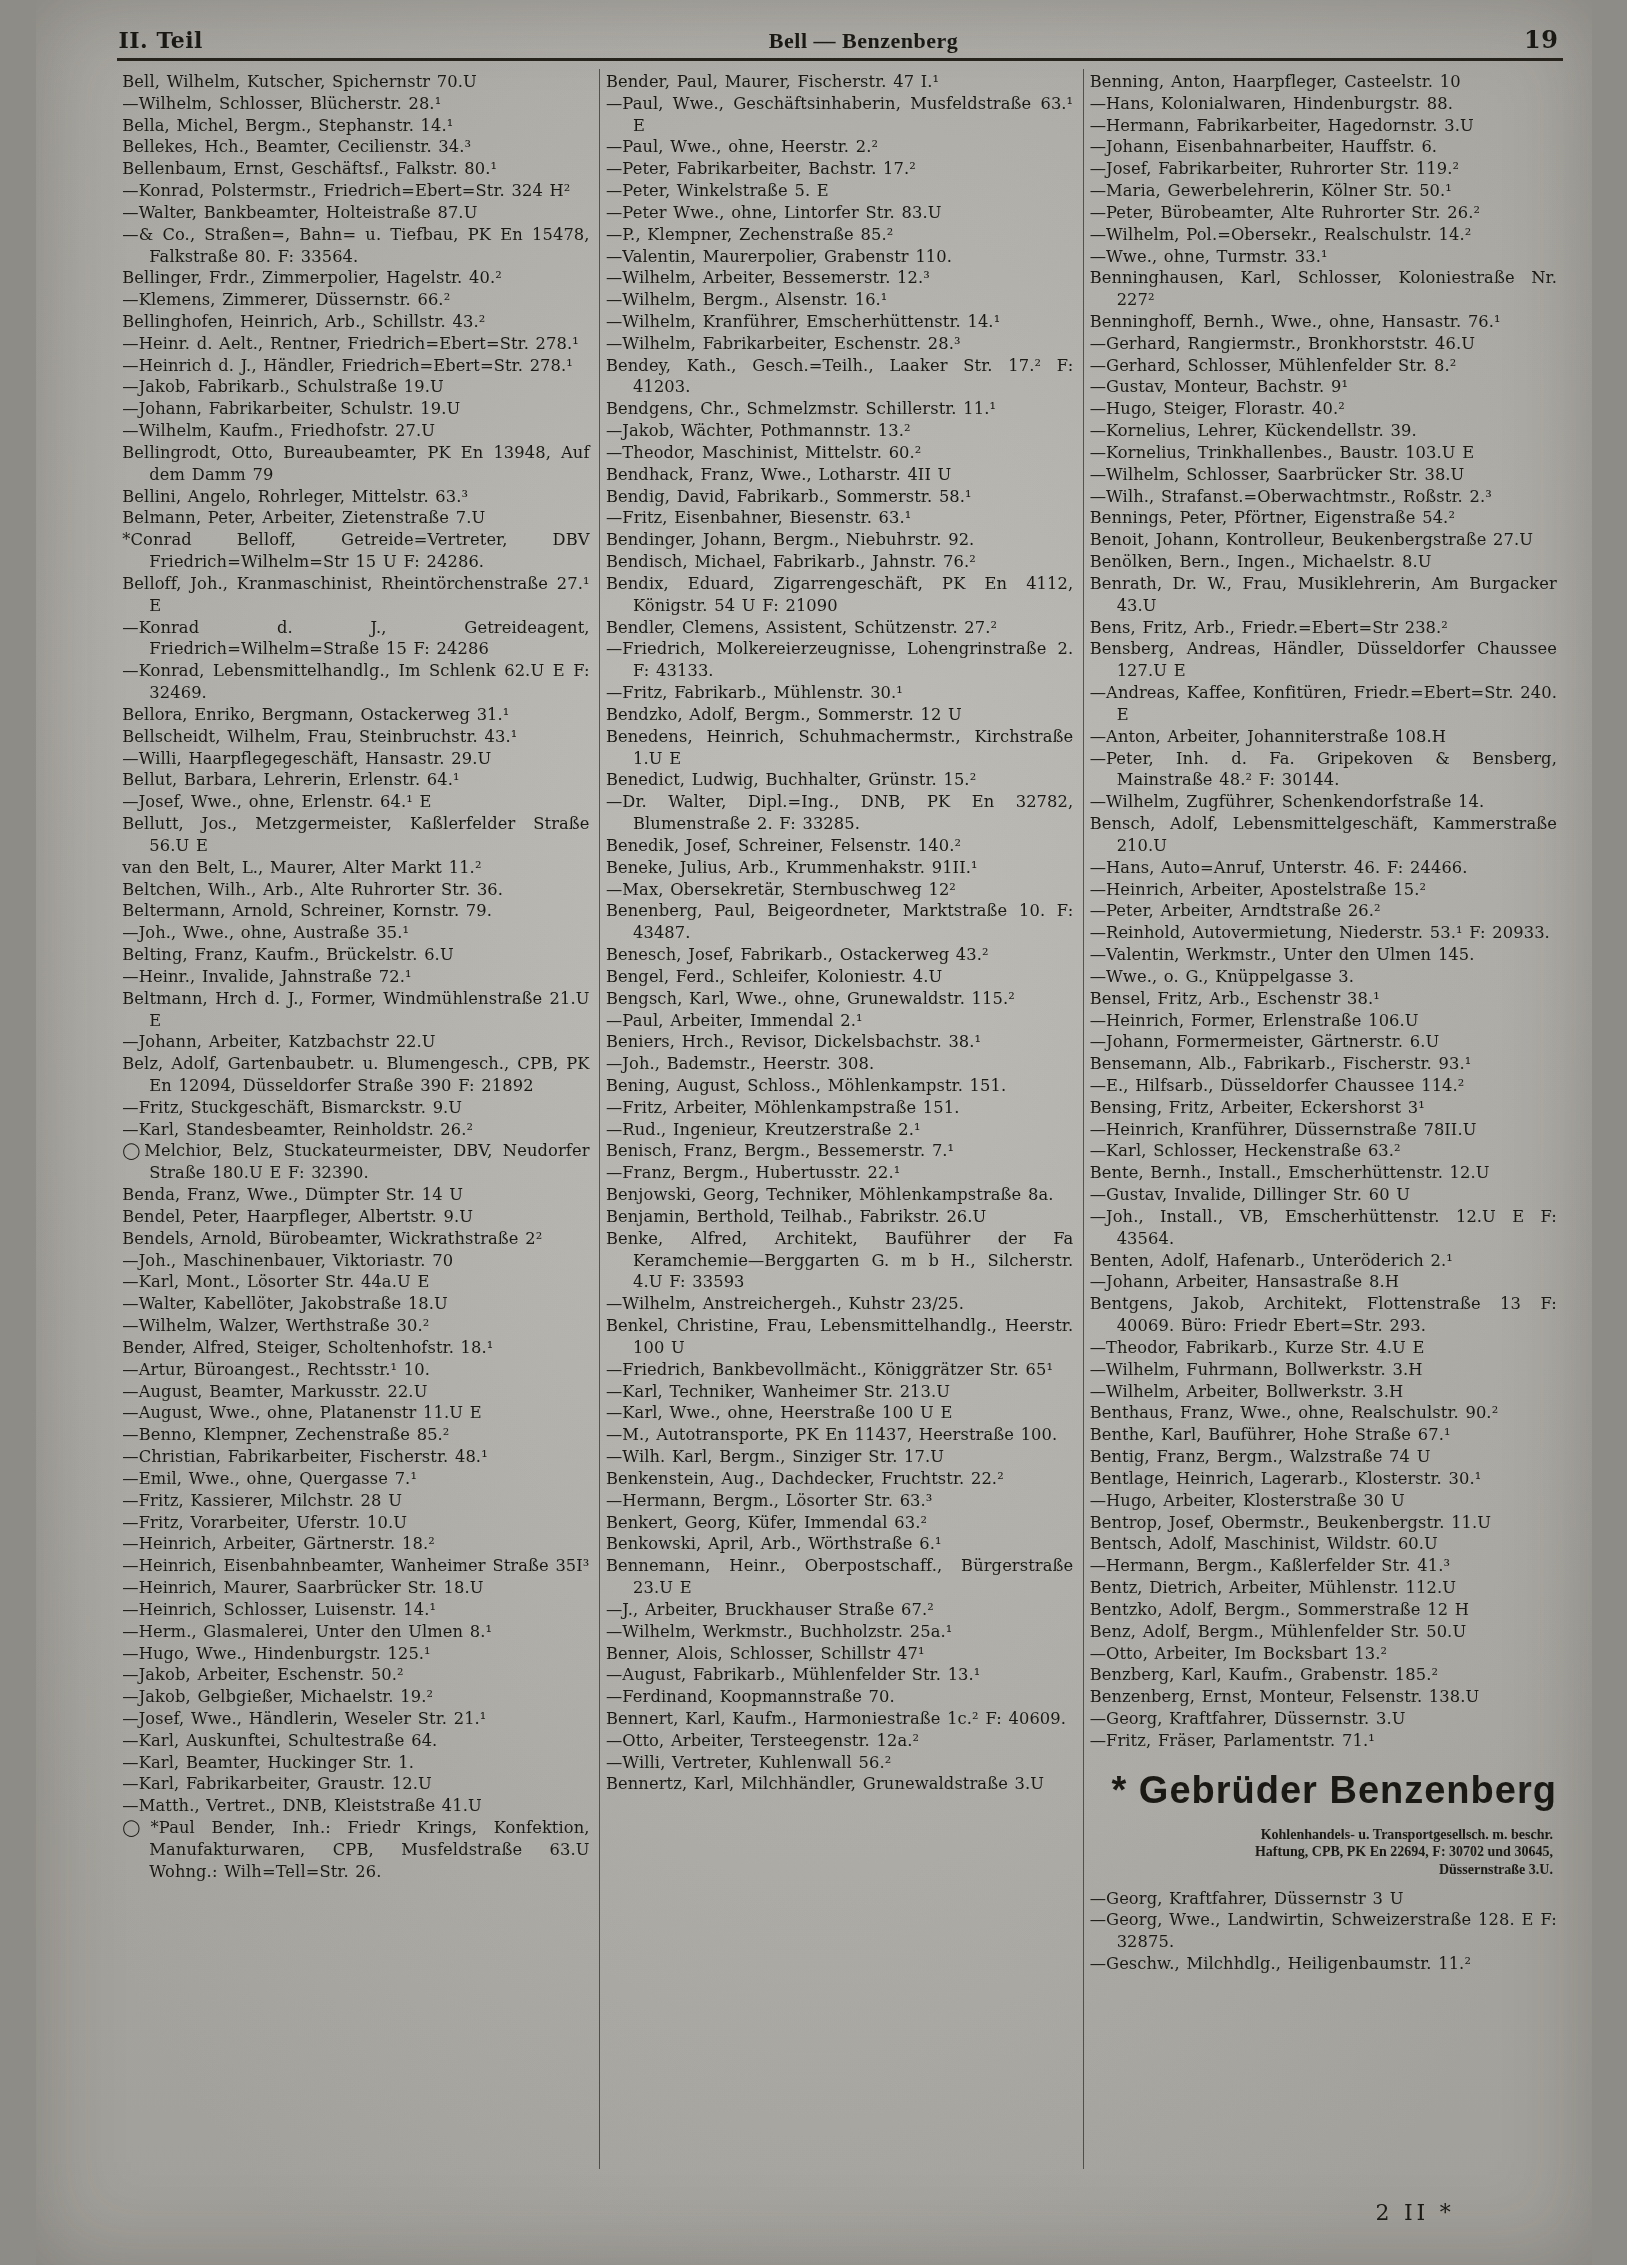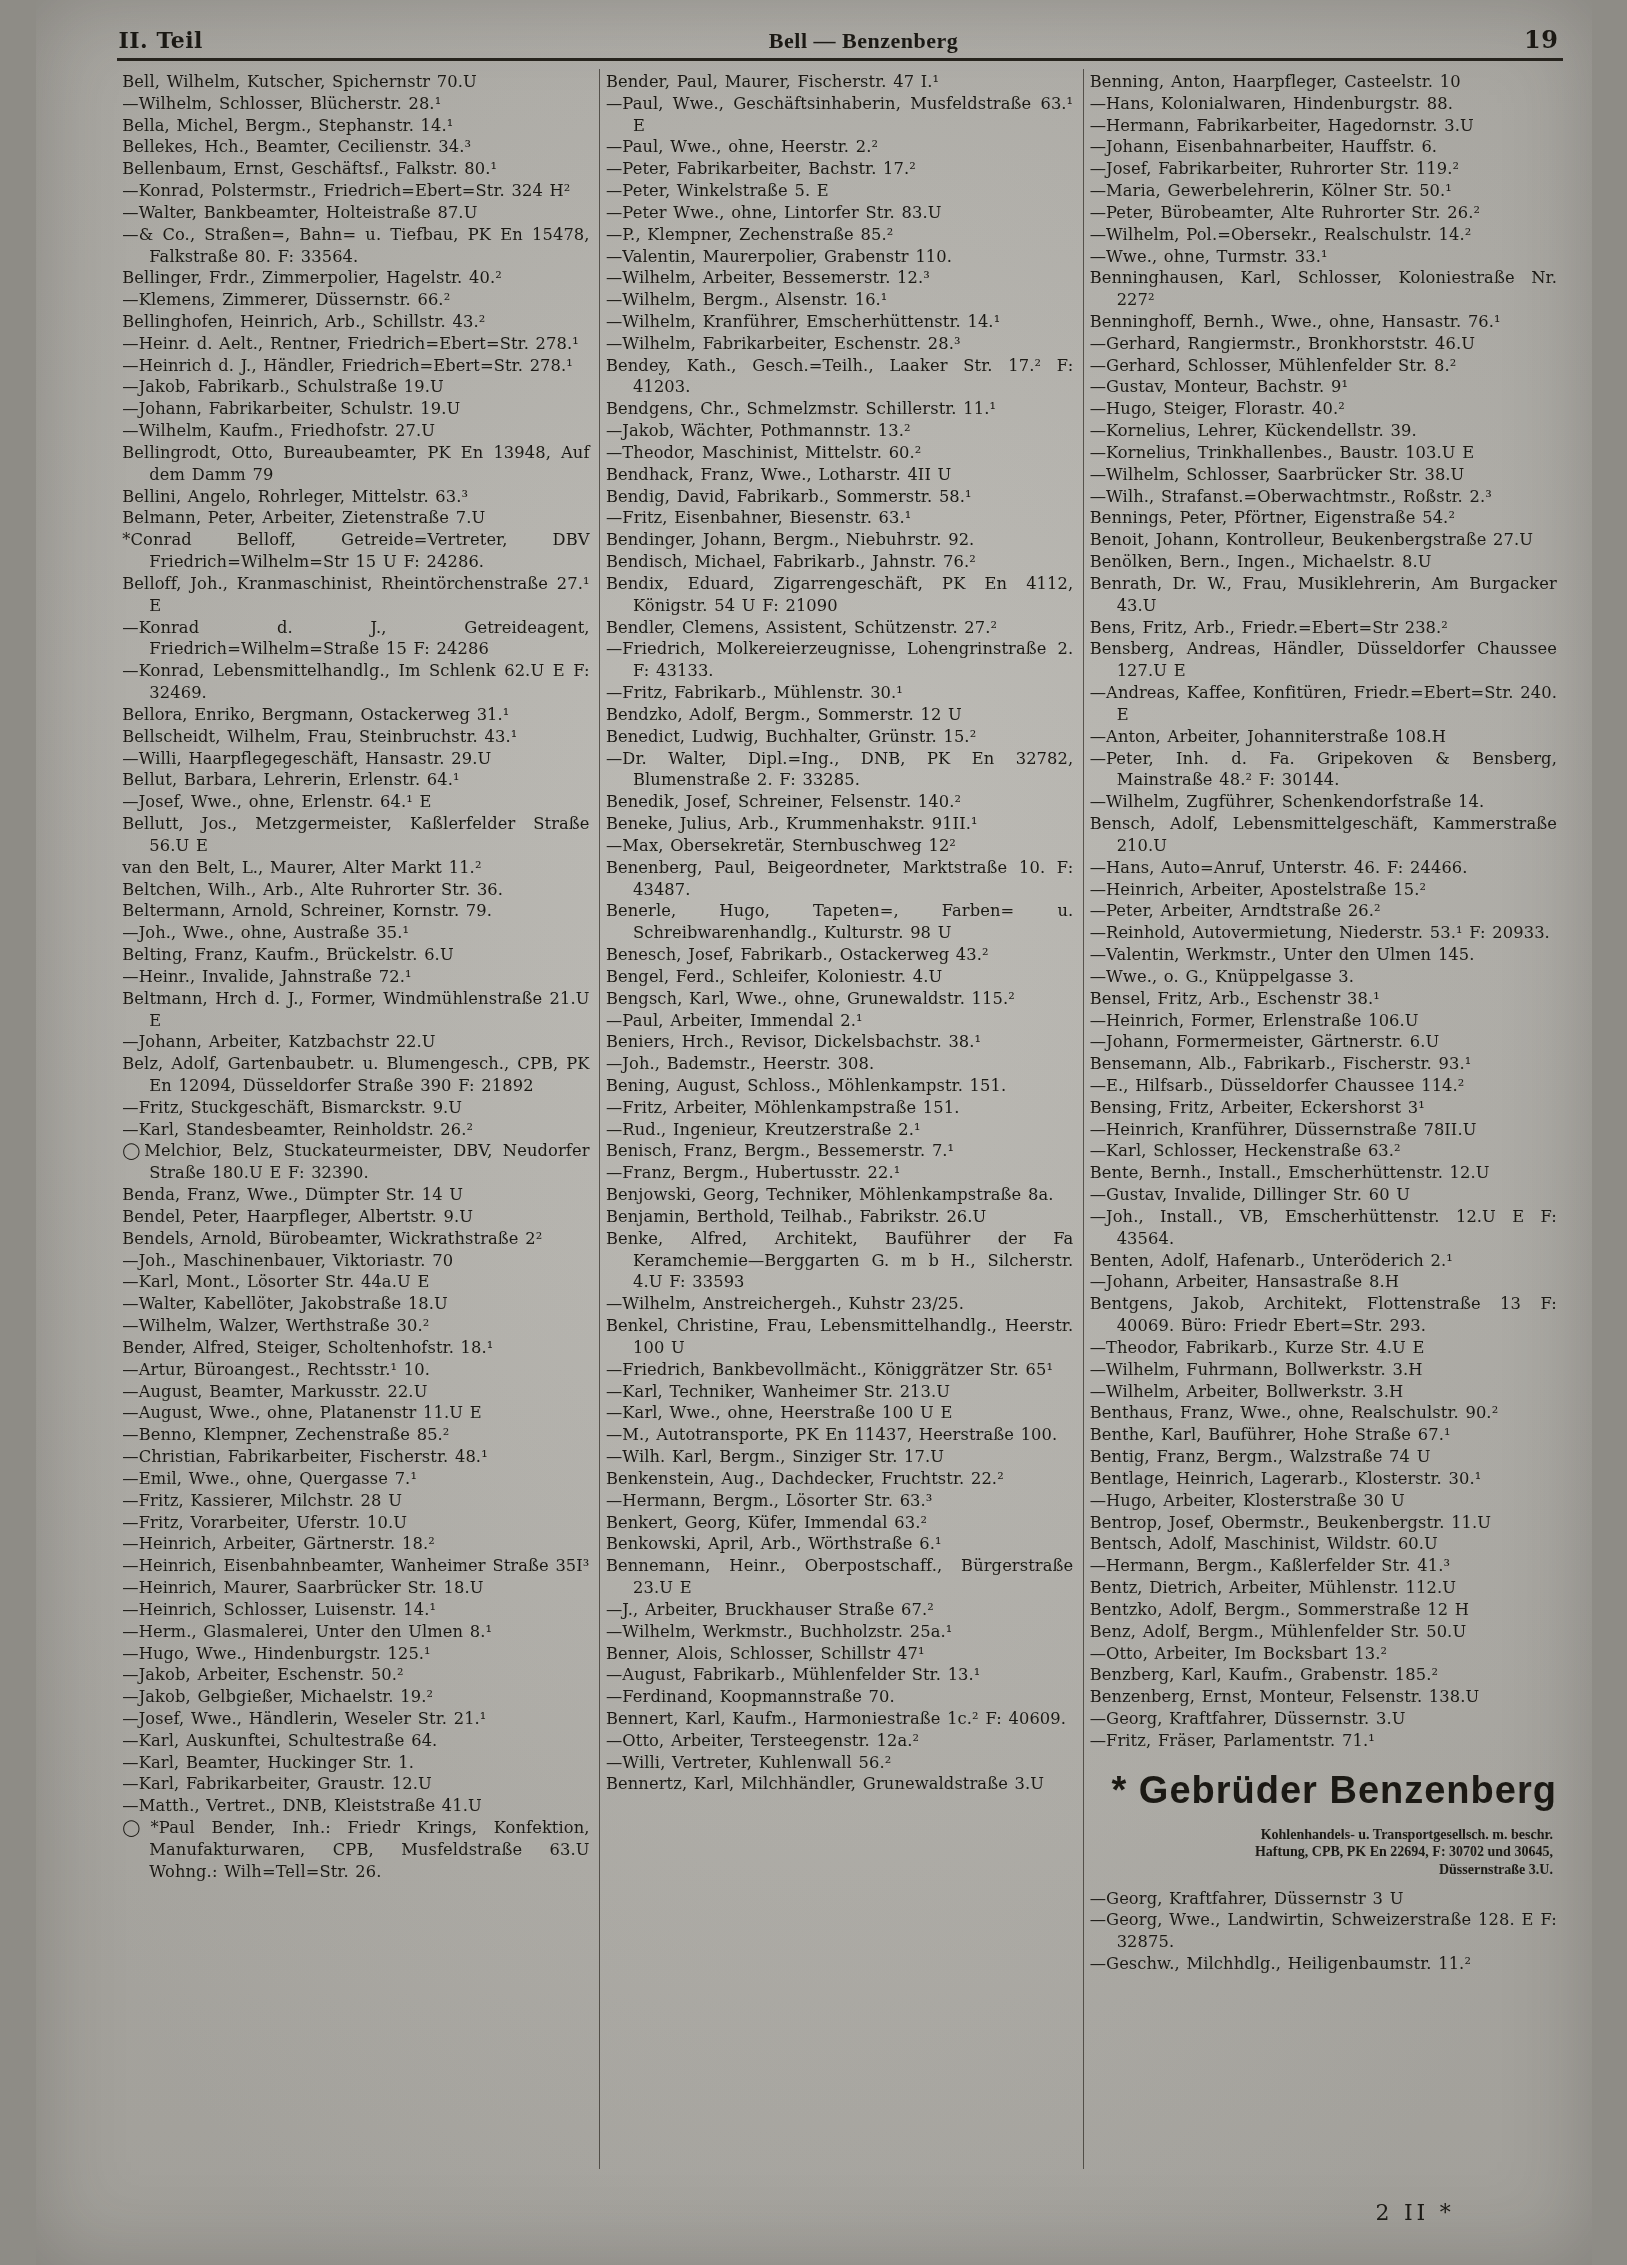--- a/index.html
+++ b/index.html
@@ -189,27 +189,27 @@
         <div class="entry">Bendhack, Franz, Wwe., Lotharstr. 4II U</div>
         <div class="entry">Bendig, David, Fabrikarb., Sommerstr. 58.¹</div>
         <div class="entry">—Fritz, Eisenbahner, Biesenstr. 63.¹</div>
         <div class="entry">Bendinger, Johann, Bergm., Niebuhrstr. 92.</div>
         <div class="entry">Bendisch, Michael, Fabrikarb., Jahnstr. 76.²</div>
         <div class="entry">Bendix, Eduard, Zigarrengeschäft, PK En 4112, Königstr. 54 U  F: 21090</div>
         <div class="entry">Bendler, Clemens, Assistent, Schützenstr. 27.²</div>
         <div class="entry">—Friedrich, Molkereierzeugnisse, Lohengrinstraße 2. F: 43133.</div>
         <div class="entry">—Fritz, Fabrikarb., Mühlenstr. 30.¹</div>
         <div class="entry">Bendzko, Adolf, Bergm., Sommerstr. 12 U</div>
+        <div class="entry">Benedens, Heinrich, Schuhmachermstr., Kirchstraße 1.U E</div>
         <div class="entry">Benedict, Ludwig, Buchhalter, Grünstr. 15.²</div>
         <div class="entry">—Dr. Walter, Dipl.=Ing., DNB, PK En 32782, Blumenstraße 2. F: 33285.</div>
         <div class="entry">Benedik, Josef, Schreiner, Felsenstr. 140.²</div>
         <div class="entry">Beneke, Julius, Arb., Krummenhakstr. 91II.¹</div>
         <div class="entry">—Max, Obersekretär, Sternbuschweg 12²</div>
         <div class="entry">Benenberg, Paul, Beigeordneter, Marktstraße 10. F: 43487.</div>
-        <div class="entry">Benerle, Hugo, Tapeten=, Farben= u. Schreibwarenhandlg., Kulturstr. 98 U</div>
         <div class="entry">Benesch, Josef, Fabrikarb., Ostackerweg 43.²</div>
         <div class="entry">Bengel, Ferd., Schleifer, Koloniestr. 4.U</div>
         <div class="entry">Bengsch, Karl, Wwe., ohne, Grunewaldstr. 115.²</div>
         <div class="entry">—Paul, Arbeiter, Immendal 2.¹</div>
         <div class="entry">Beniers, Hrch., Revisor, Dickelsbachstr. 38.¹</div>
         <div class="entry">—Joh., Bademstr., Heerstr. 308.</div>
         <div class="entry">Bening, August, Schloss., Möhlenkampstr. 151.</div>
         <div class="entry">—Fritz, Arbeiter, Möhlenkampstraße 151.</div>
         <div class="entry">—Rud., Ingenieur, Kreutzerstraße 2.¹</div>
         <div class="entry">Benisch, Franz, Bergm., Bessemerstr. 7.¹</div>

